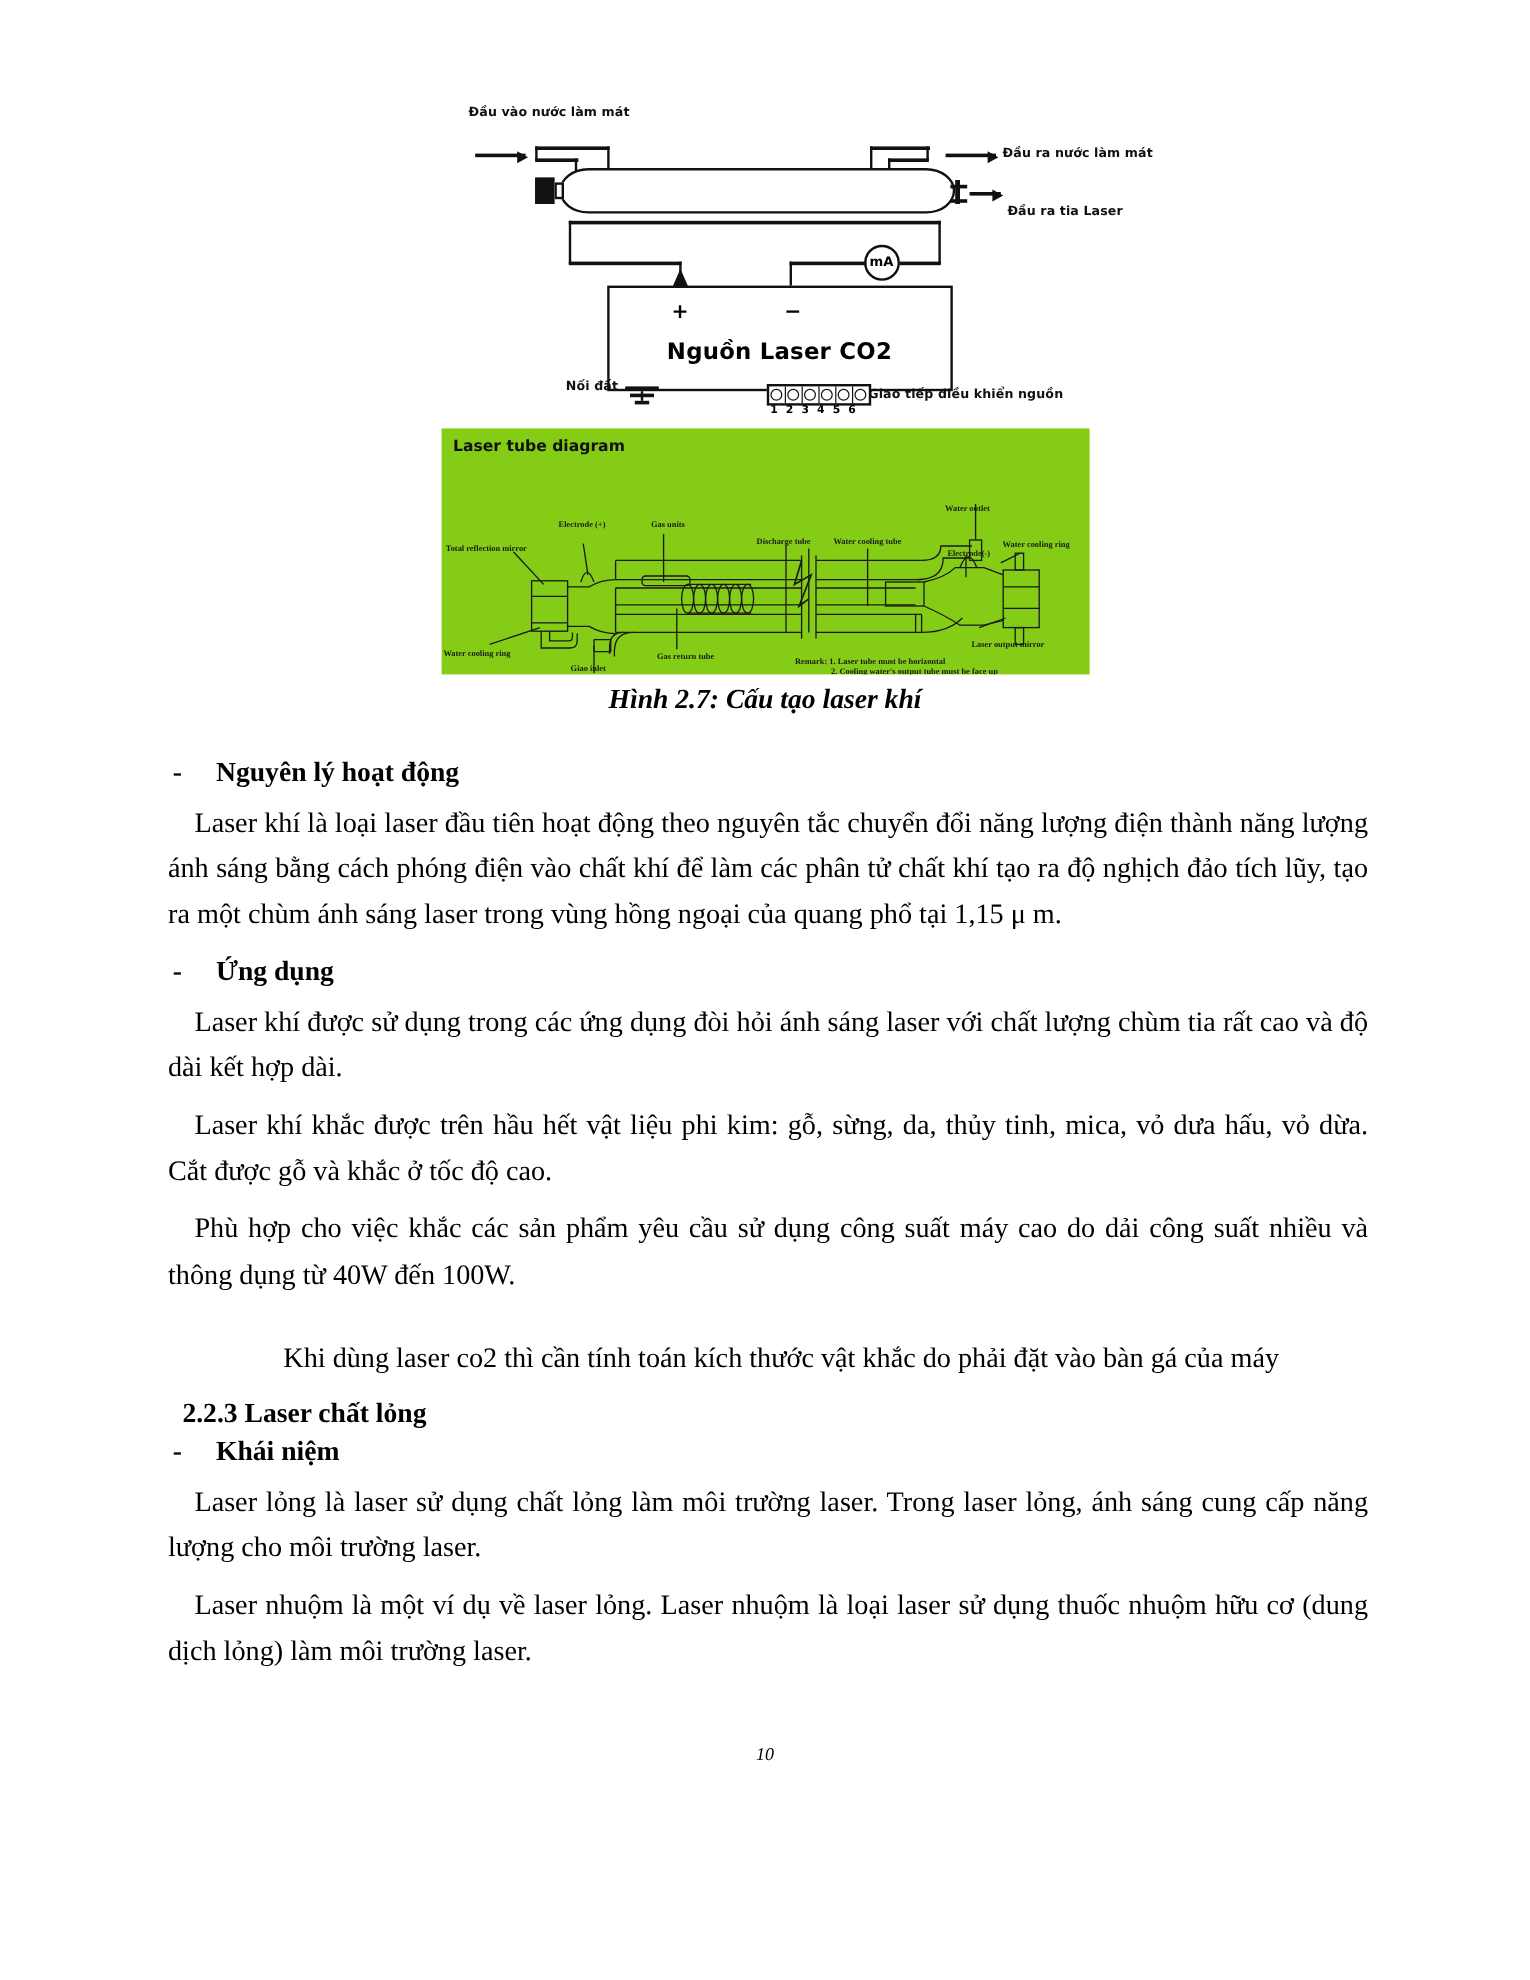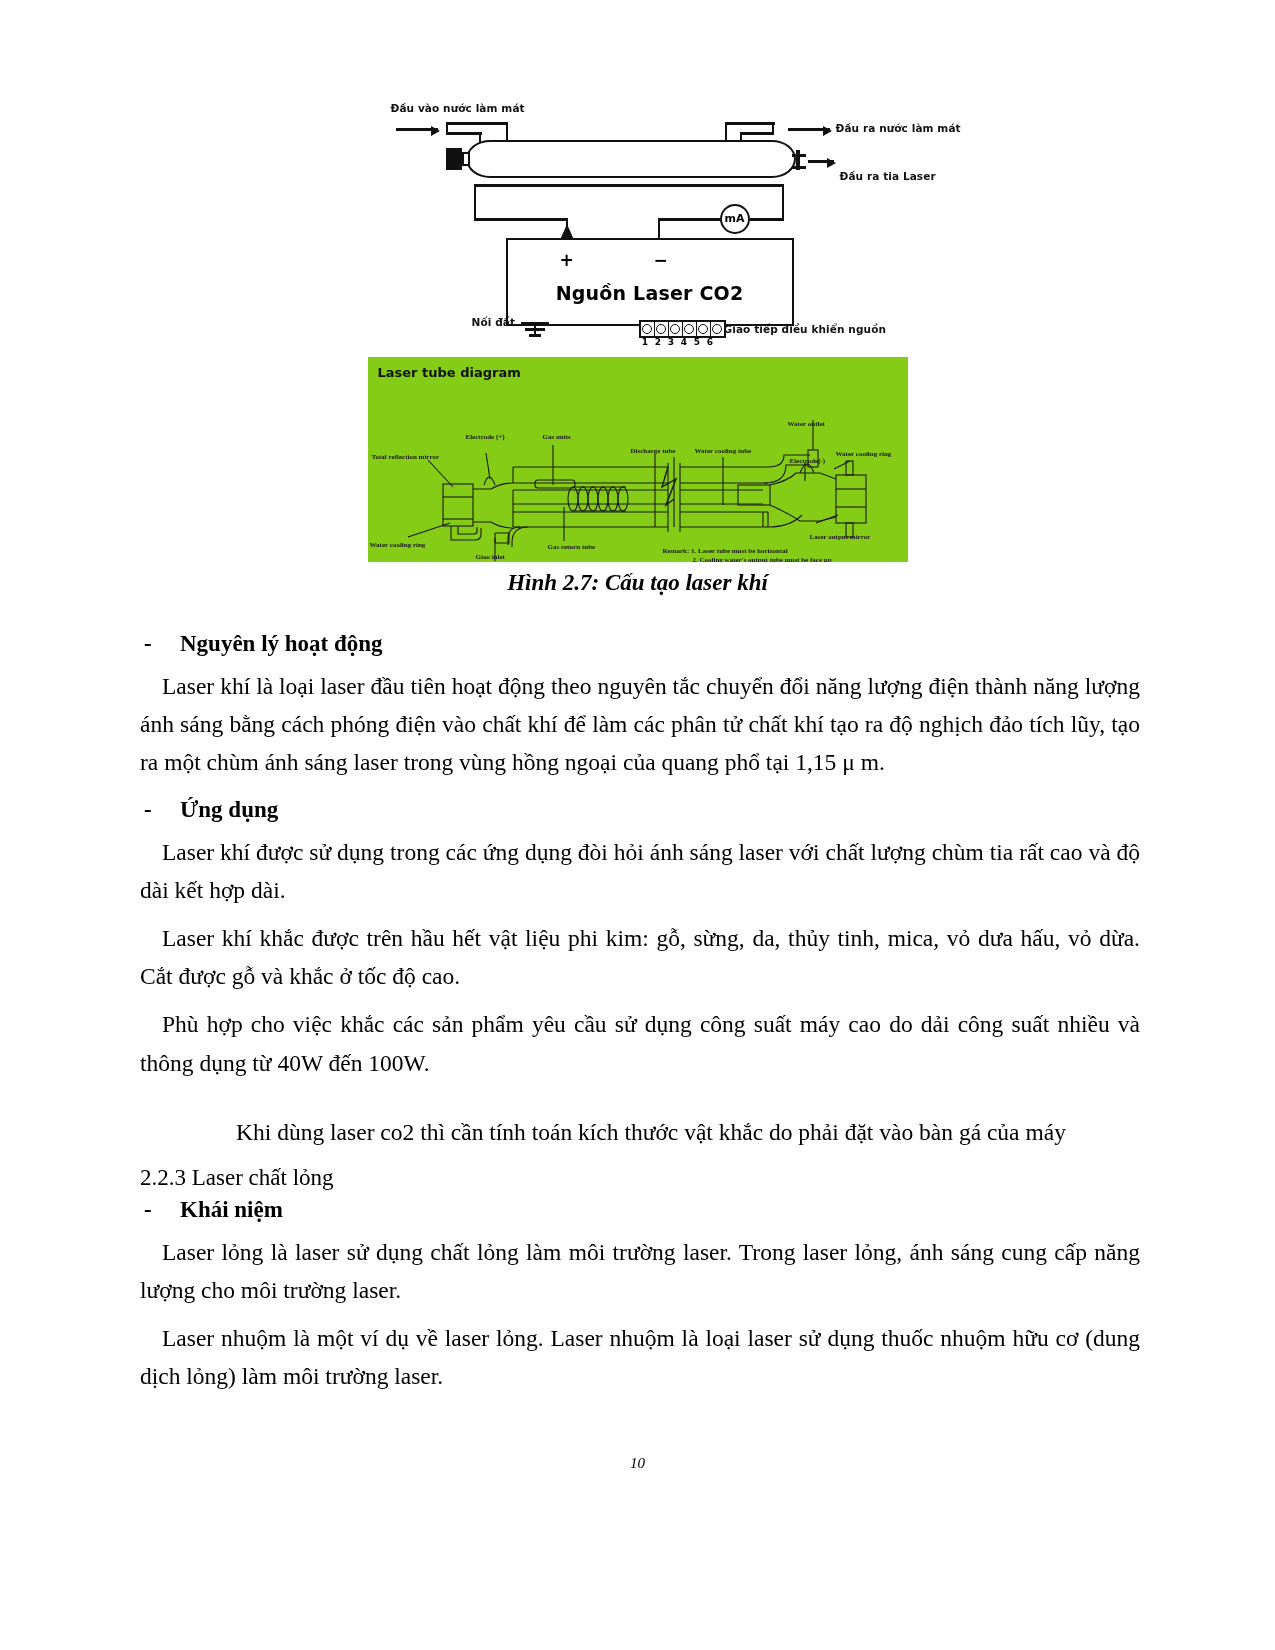--- a/index.html
+++ b/index.html
@@ -180,23 +180,23 @@
   .bullet-head {
     font-weight: bold;
     font-size: 23px;
     margin: 16px 0 6px 0;
     display: flex;
     gap: 26px;
     padding-left: 4px;
   }
   .bullet-dash { width: 10px; }
   .sec-head {
-    font-weight: normal;
+    font-weight: bold;
     font-size: 23px;
-    margin: 14px 0 4px 0;
+    margin: 14px 0 4px 12px;
   }
   p.para {
     font-size: 23.5px;
     line-height: 1.62;
     margin: 10px 0 0 0;
     text-align: justify;
     text-indent: 22px;
   }
   p.para.nojust { text-align: center; margin-top: 31px; }
   .pagenum {
@@ -210,21 +210,21 @@
 </style>
 </head>
 <body>
 
 <div class="page">
 
   <div class="figure-block">
 
     <div class="diagram1">
 
-      <div class="d1-label" style="left:33px; top:22px;">Đầu vào nước làm mát</div>
+      <div class="d1-label" style="left:33px; top:8px;">Đầu vào nước làm mát</div>
       <div class="arrow-r" style="left:38px; top:48px; width:42px;"></div>
 
       <div class="d1-line" style="left:88px; top:42px; width:62px; height:2.5px;"></div>
       <div class="d1-line" style="left:88px; top:42px; width:2.5px; height:12px;"></div>
       <div class="d1-line" style="left:88px; top:52px; width:36px; height:2.5px;"></div>
       <div class="d1-line" style="left:121px; top:52px; width:2.5px; height:18px;"></div>
       <div class="d1-line" style="left:148px; top:42px; width:2.5px; height:28px;"></div>
 
       <div class="d1-line" style="left:367px; top:42px; width:50px; height:2.5px;"></div>
       <div class="d1-line" style="left:367px; top:42px; width:2.5px; height:28px;"></div>

